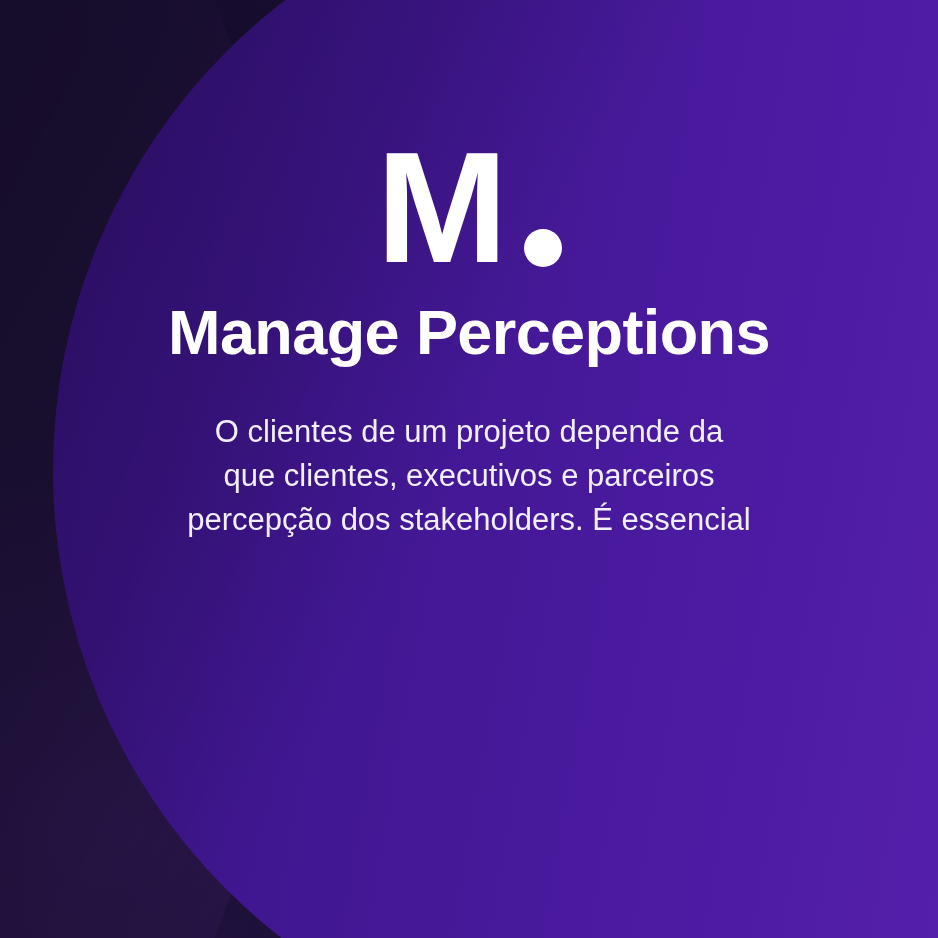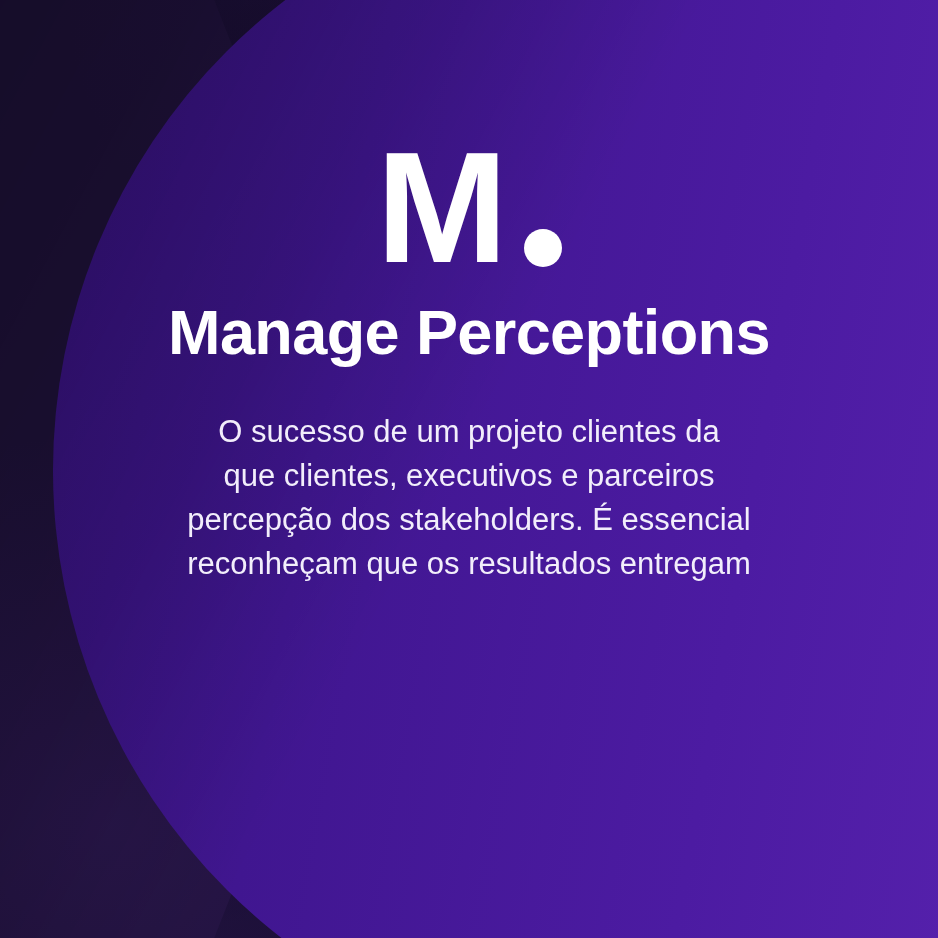--- a/index.html
+++ b/index.html
@@ -168,20 +168,19 @@
     <div class="logo-mark">
       <span class="logo-letter">M</span>
       <span class="logo-dot"></span>
     </div>
 
     <h1 class="headline">
       <span class="hl-line">Manage Perceptions</span>
     </h1>
 
     <p class="body-copy">
-      <span class="bc-line">O sucesso de um projeto clientes da</span>
+      <span class="bc-line">O clientes de um projeto depende da</span>
       <span class="bc-line">que clientes, executivos e parceiros</span>
       <span class="bc-line">percepção dos stakeholders. É essencial</span>
-      <span class="bc-line">reconheçam que os resultados entregam</span>
     </p>
 
   </div>
 </div>
 
 </body></html>

